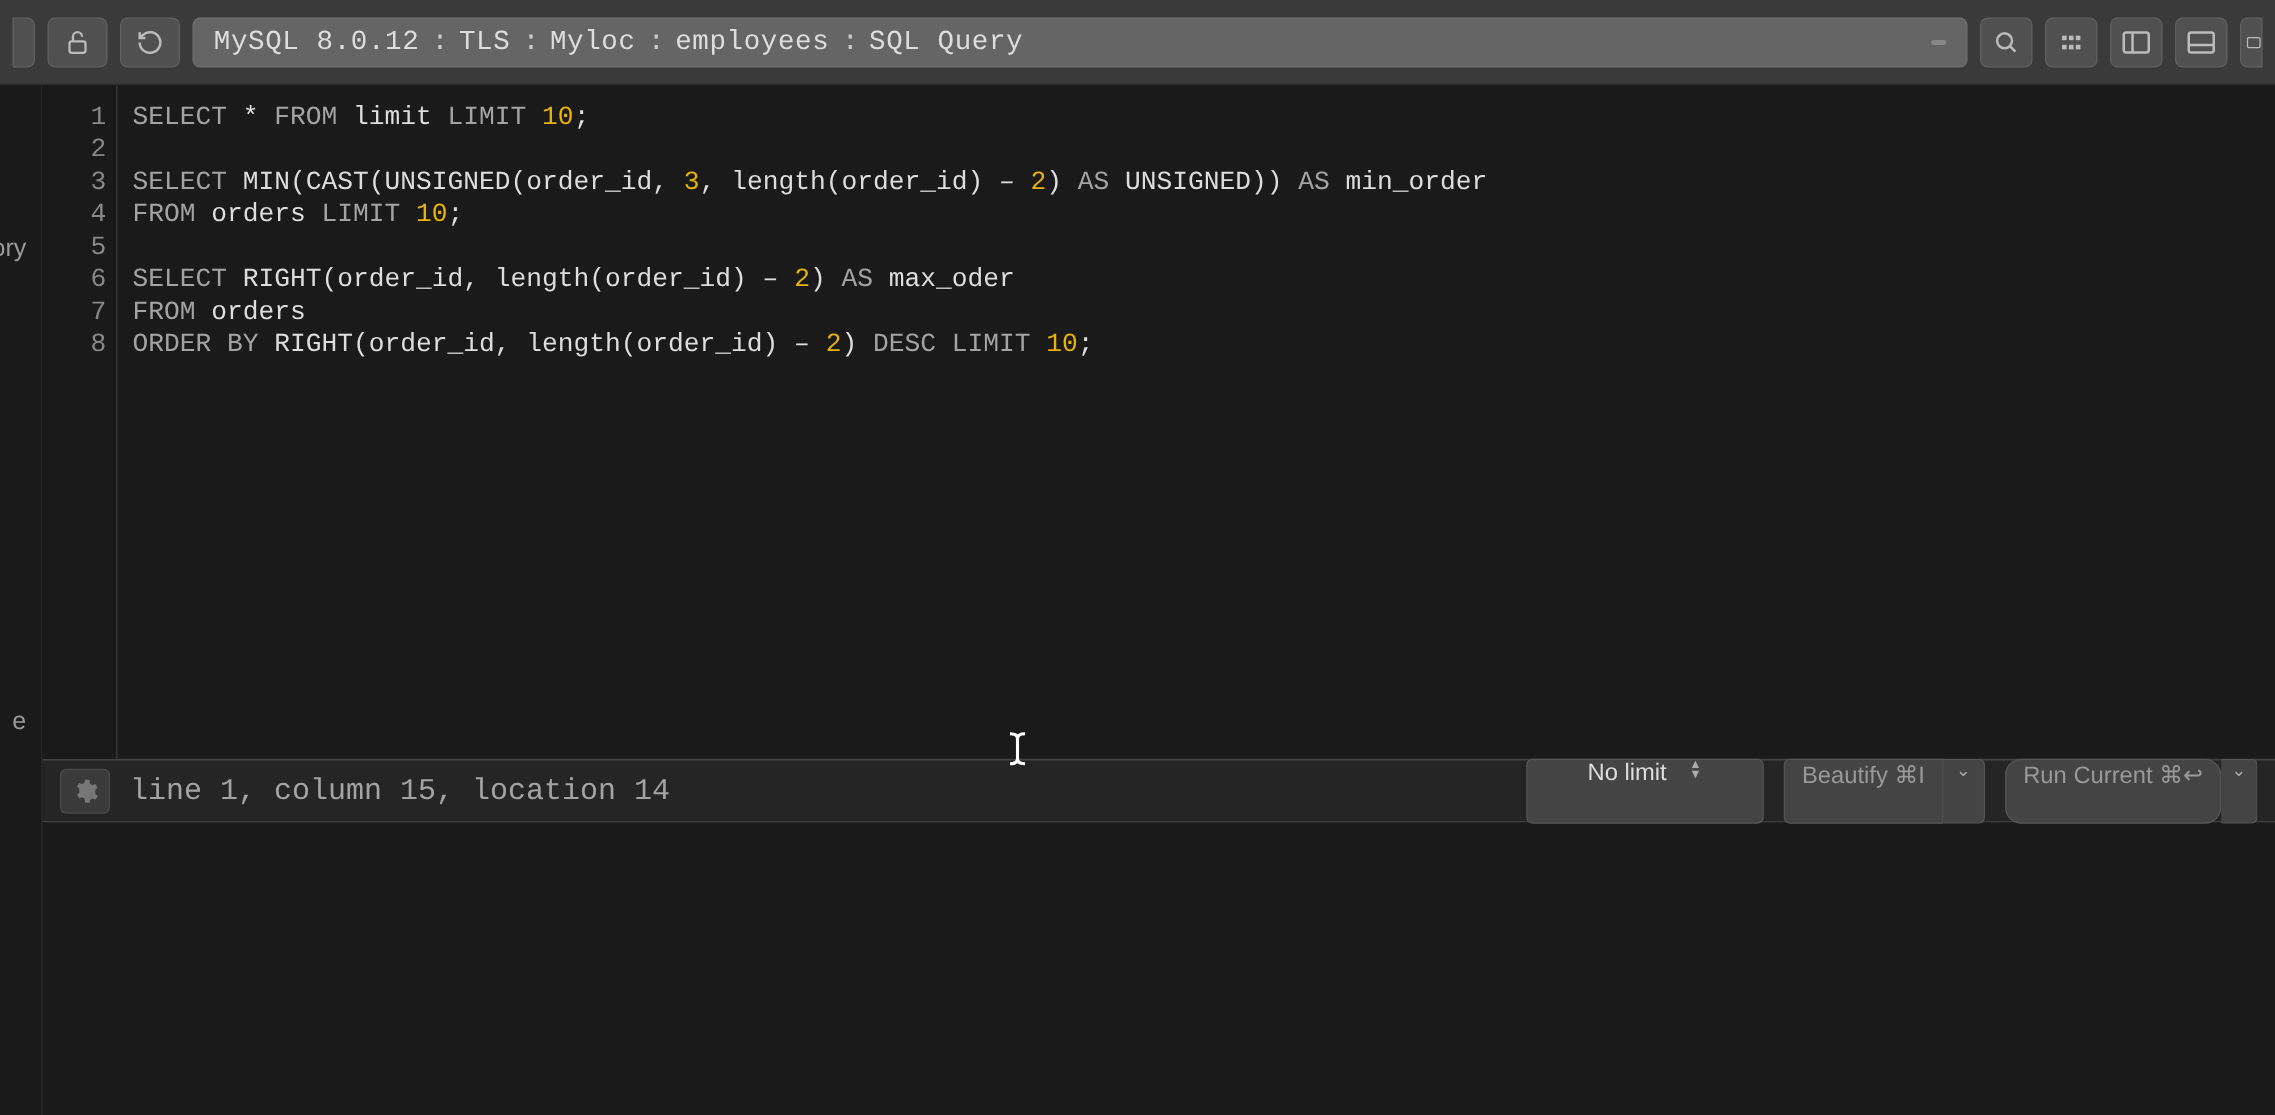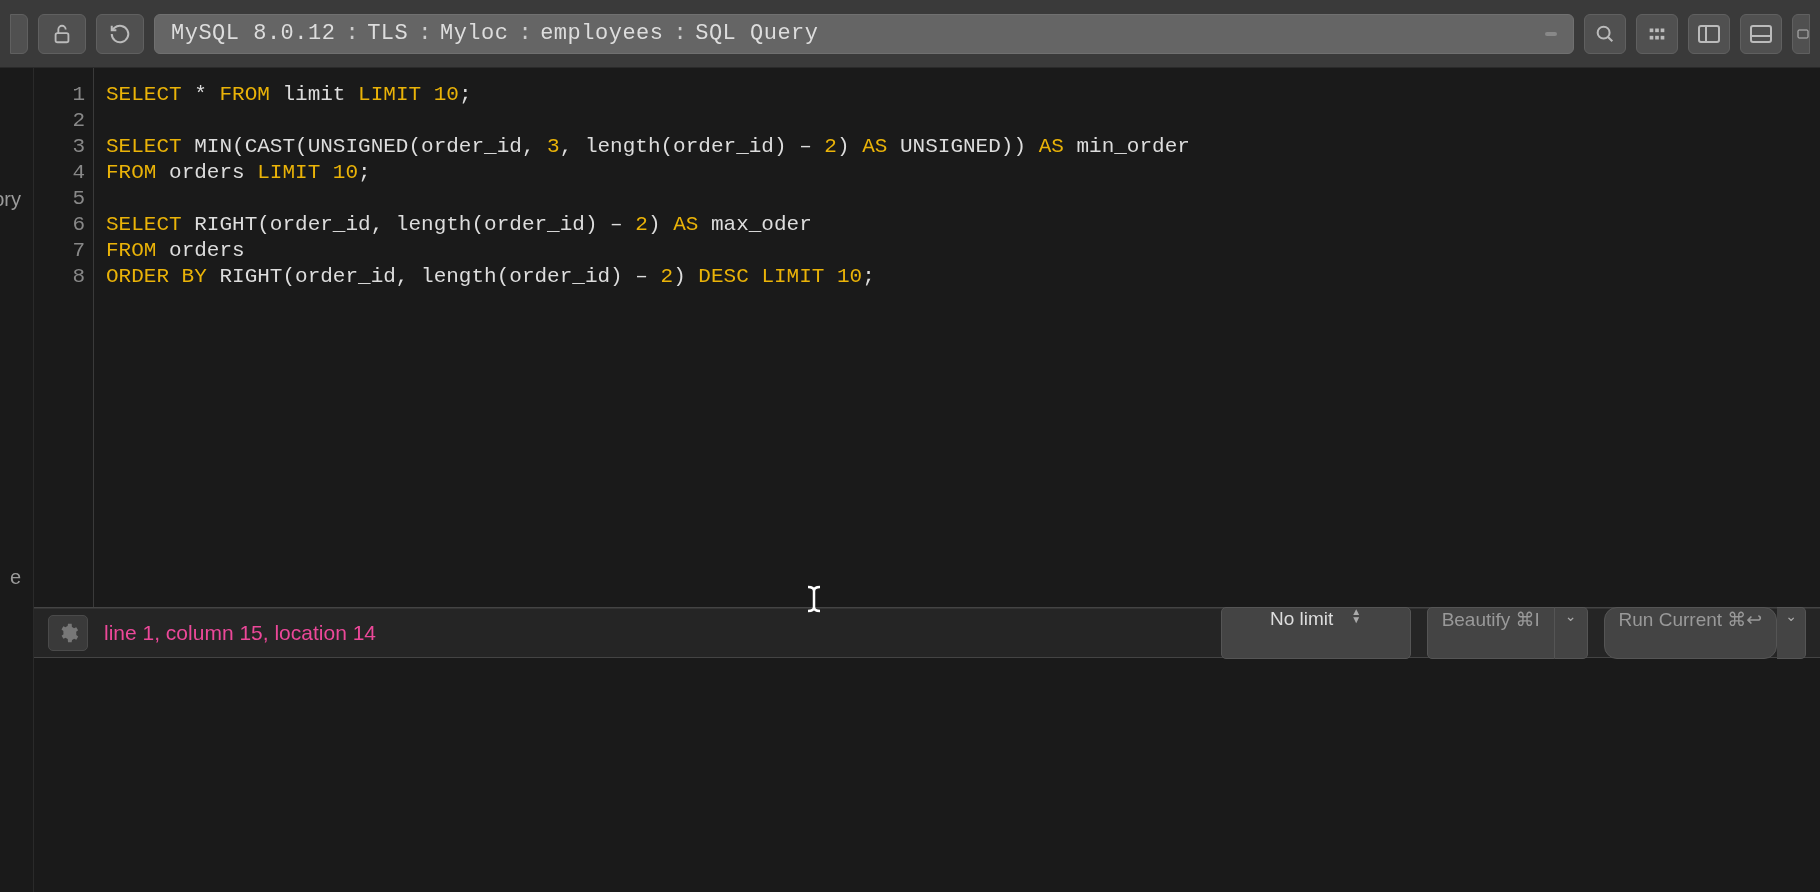--- a/index.html
+++ b/index.html
@@ -104,21 +104,21 @@
 .code-col {
   flex: 1;
   padding: 14px 12px;
   font-family: 'SFMono-Regular', Consolas, 'Courier New', monospace;
   font-size: 21px;
   line-height: 26px;
   white-space: pre;
   color: #ddd;
   position: relative;
 }
-.kw { color: #eab308; }
+.kw { color: #a3a3a3; }
 .num { color: #eab308; }
 .cursor-ibeam {
   position: absolute;
   left: 712px;
   top: 465px;
   color: #fff;
   font-size: 26px;
 }
 .status-bar {
   height: 50px;
@@ -132,23 +132,23 @@
 }
 .gear-box {
   width: 40px; height: 36px;
   background: #3a3a3a;
   border: 1px solid #4a4a4a;
   border-radius: 5px;
   display: flex; align-items: center; justify-content: center;
   color: #888;
 }
 .status-text {
-  color: #ec4899;
-  font-family: Liberation Sans, sans-serif;
-  font-size: 21px;
+  color: #a3a3a3;
+  font-family: Liberation Mono, monospace;
+  font-size: 24px;
 }
 .spacer { flex: 1; }
 .drop-btn {
   height: 52px;
   background: #444;
   border: 1px solid #555;
   border-radius: 5px;
   display: flex;
   align-items: flex-start;
   padding: 0 14px;

